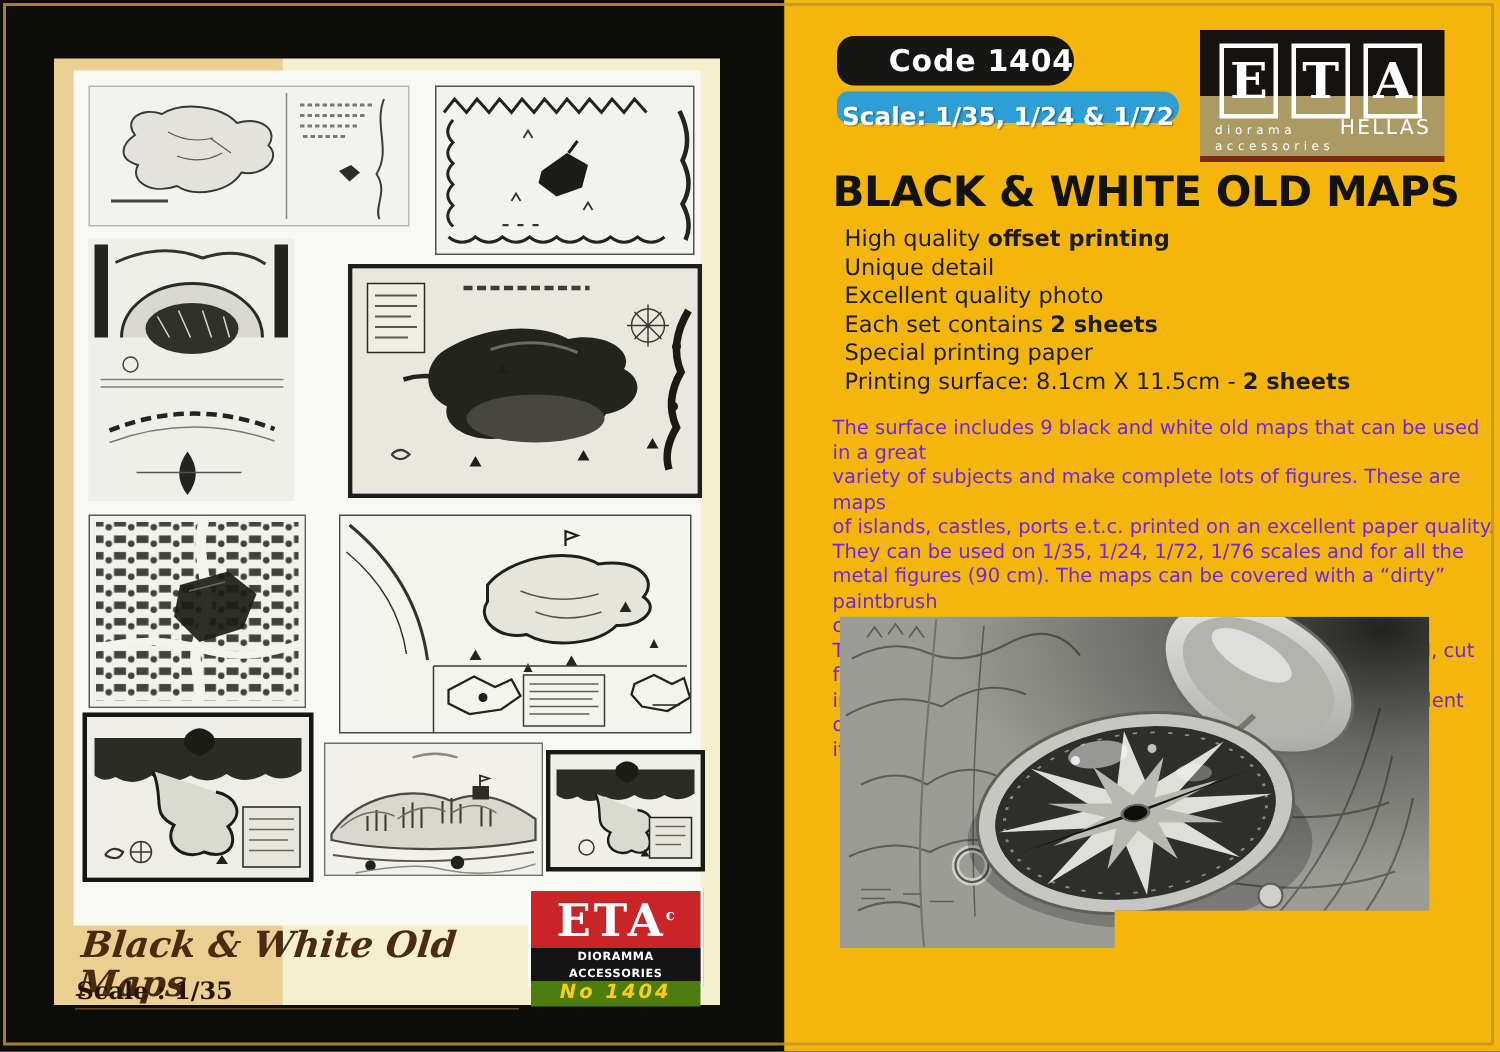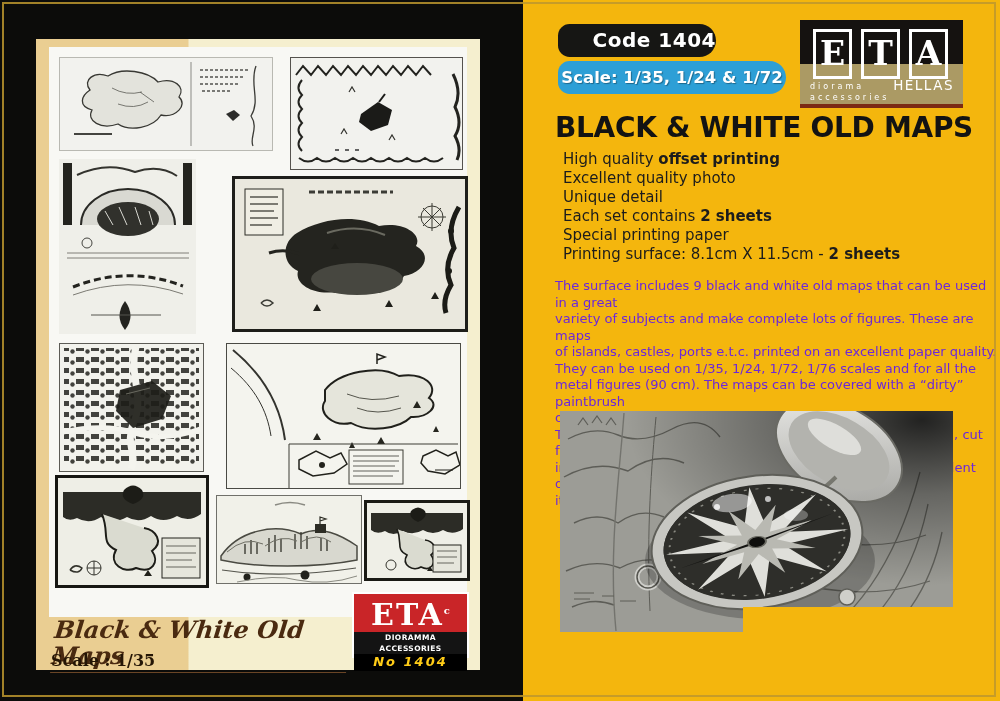--- a/index.html
+++ b/index.html
@@ -36,30 +36,30 @@
      font-family:"DejaVu Serif","Liberation Serif",serif;font-weight:bold;
      font-size:16px;color:#241505;}
 
   .red-box{position:absolute;left:316px;top:553px;width:117px;height:66px;
      background:#c92528;border:2px solid #fff;box-sizing:border-box;text-align:center;z-index:5;}
   .red-box .eta{font-family:"DejaVu Serif","Liberation Serif",serif;font-weight:bold;color:#fff;
      font-size:30px;line-height:34px;letter-spacing:2px;}
   .red-box .csup{font-size:10px;vertical-align:super;letter-spacing:0;}
   .red-box .strip1{background:#141414;color:#fff;font-size:7.5px;font-weight:bold;
      letter-spacing:.4px;line-height:11px;}
-  .red-box .strip2{background:#000000;color:#ffcc17;font-size:13px;font-weight:bold;
+  .red-box .strip2{background:#4d7c0f;color:#ffcc17;font-size:13px;font-weight:bold;
      font-style:italic;letter-spacing:2px;line-height:15px;padding-bottom:2px;}
 
   
   .right-panel{position:absolute;left:523px;top:0;width:477px;height:701px;background:#f4b60d;}
 
   .code-badge{position:absolute;left:35px;top:24px;width:158px;height:33px;background:#161614;
      border-radius:12px 17px 17px 12px;color:#fff;font-weight:bold;font-size:20px;
      text-align:right;line-height:33px;letter-spacing:.5px;}
-  .scale-badge{position:absolute;left:35px;top:61px;width:228px;height:33px;background:#2d9fd6;
+  .scale-badge{position:absolute;left:35px;top:61px;width:228px;height:21px;background:#2d9fd6;
      border-radius:12px 17px 17px 12px;color:#fff;font-weight:bold;font-size:16.5px;
      text-align:center;line-height:33px;text-shadow:1px 1px 1px rgba(0,0,0,.35);}
 
   .brand-logo{position:absolute;left:277px;top:20px;width:163px;height:88px;box-sizing:border-box;
      background:linear-gradient(180deg,#151210 0,#151210 44px,#ab9a64 44px);
      border-bottom:4px solid #7c2b13;}
   .letters{position:absolute;left:13px;top:9px;display:flex;gap:9px;}
   .letterbox{width:39px;height:50px;border:3px solid #fff;box-sizing:border-box;color:#fff;
      font-family:"DejaVu Serif","Liberation Serif",serif;font-weight:bold;font-size:33px;
      line-height:43px;text-align:center;}
@@ -257,22 +257,22 @@
         <div>diorama</div>
         <div>accessories</div>
       </div>
       <div class="hellas">HELLAS</div>
     </div>
 
     <div class="heading">BLACK &amp; WHITE OLD MAPS</div>
 
     <div class="features">
       <div><span>High quality </span><b>offset printing</b></div>
+      <div><span>Unique detail</span><b></b></div>
       <div><span>Excellent quality photo</span><b></b></div>
-      <div><span>Unique detail</span><b></b></div>
       <div><span>Each set contains </span><b>2 sheets</b></div>
       <div><span>Special printing paper</span><b></b></div>
       <div><span>Printing surface: 8.1cm X 11.5cm - </span><b>2 sheets</b></div>
     </div>
 
     <div class="description">The surface includes 9 black and white old maps that can be used in a great
 variety of subjects and make complete lots of figures. These are maps
 of islands, castles, ports e.t.c. printed on an excellent paper quality.
 They can be used on 1/35, 1/24, 1/72, 1/76 scales and for all the
 metal figures (90 cm). The maps can be covered with a “dirty” paintbrush

